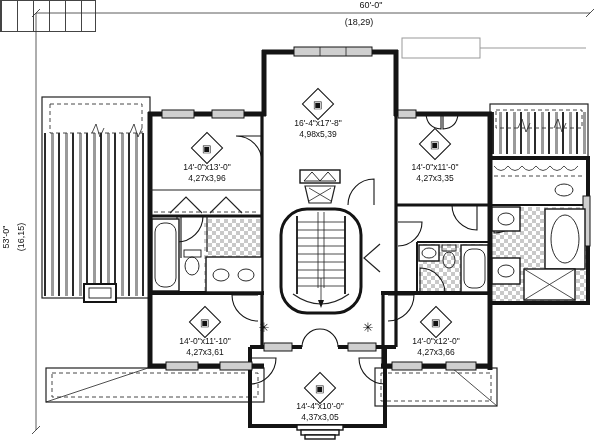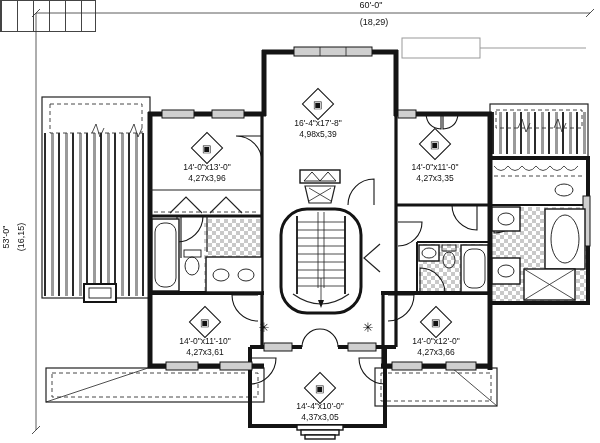--- a/index.html
+++ b/index.html
@@ -190,21 +190,21 @@
     </g>
 
     <g>
       <rect class="fixw" x="297" y="425" width="46" height="5"></rect>
       <rect class="fixw" x="301" y="430" width="38" height="5"></rect>
       <rect class="fixw" x="305" y="435" width="30" height="4"></rect>
     </g>
   </svg>
 
   <div class="dim" style="left:371px;top:0px">60'-0"</div>
-  <div class="dim" style="left:374px;top:17px">(18,29)</div>
+  <div class="dim" style="left:359px;top:17px">(18,29)</div>
   <div class="vdim" style="left:6px;top:237px">53'-0"</div>
   <div class="vdim" style="left:21px;top:237px">(16,15)</div>
 
   <div class="diamond" style="left:207px;top:148px">
       <span>▣</span>
     </div>
   <div class="diamond" style="left:318px;top:104px">
       <span>▣</span>
     </div>
   <div class="diamond" style="left:435px;top:144px">

